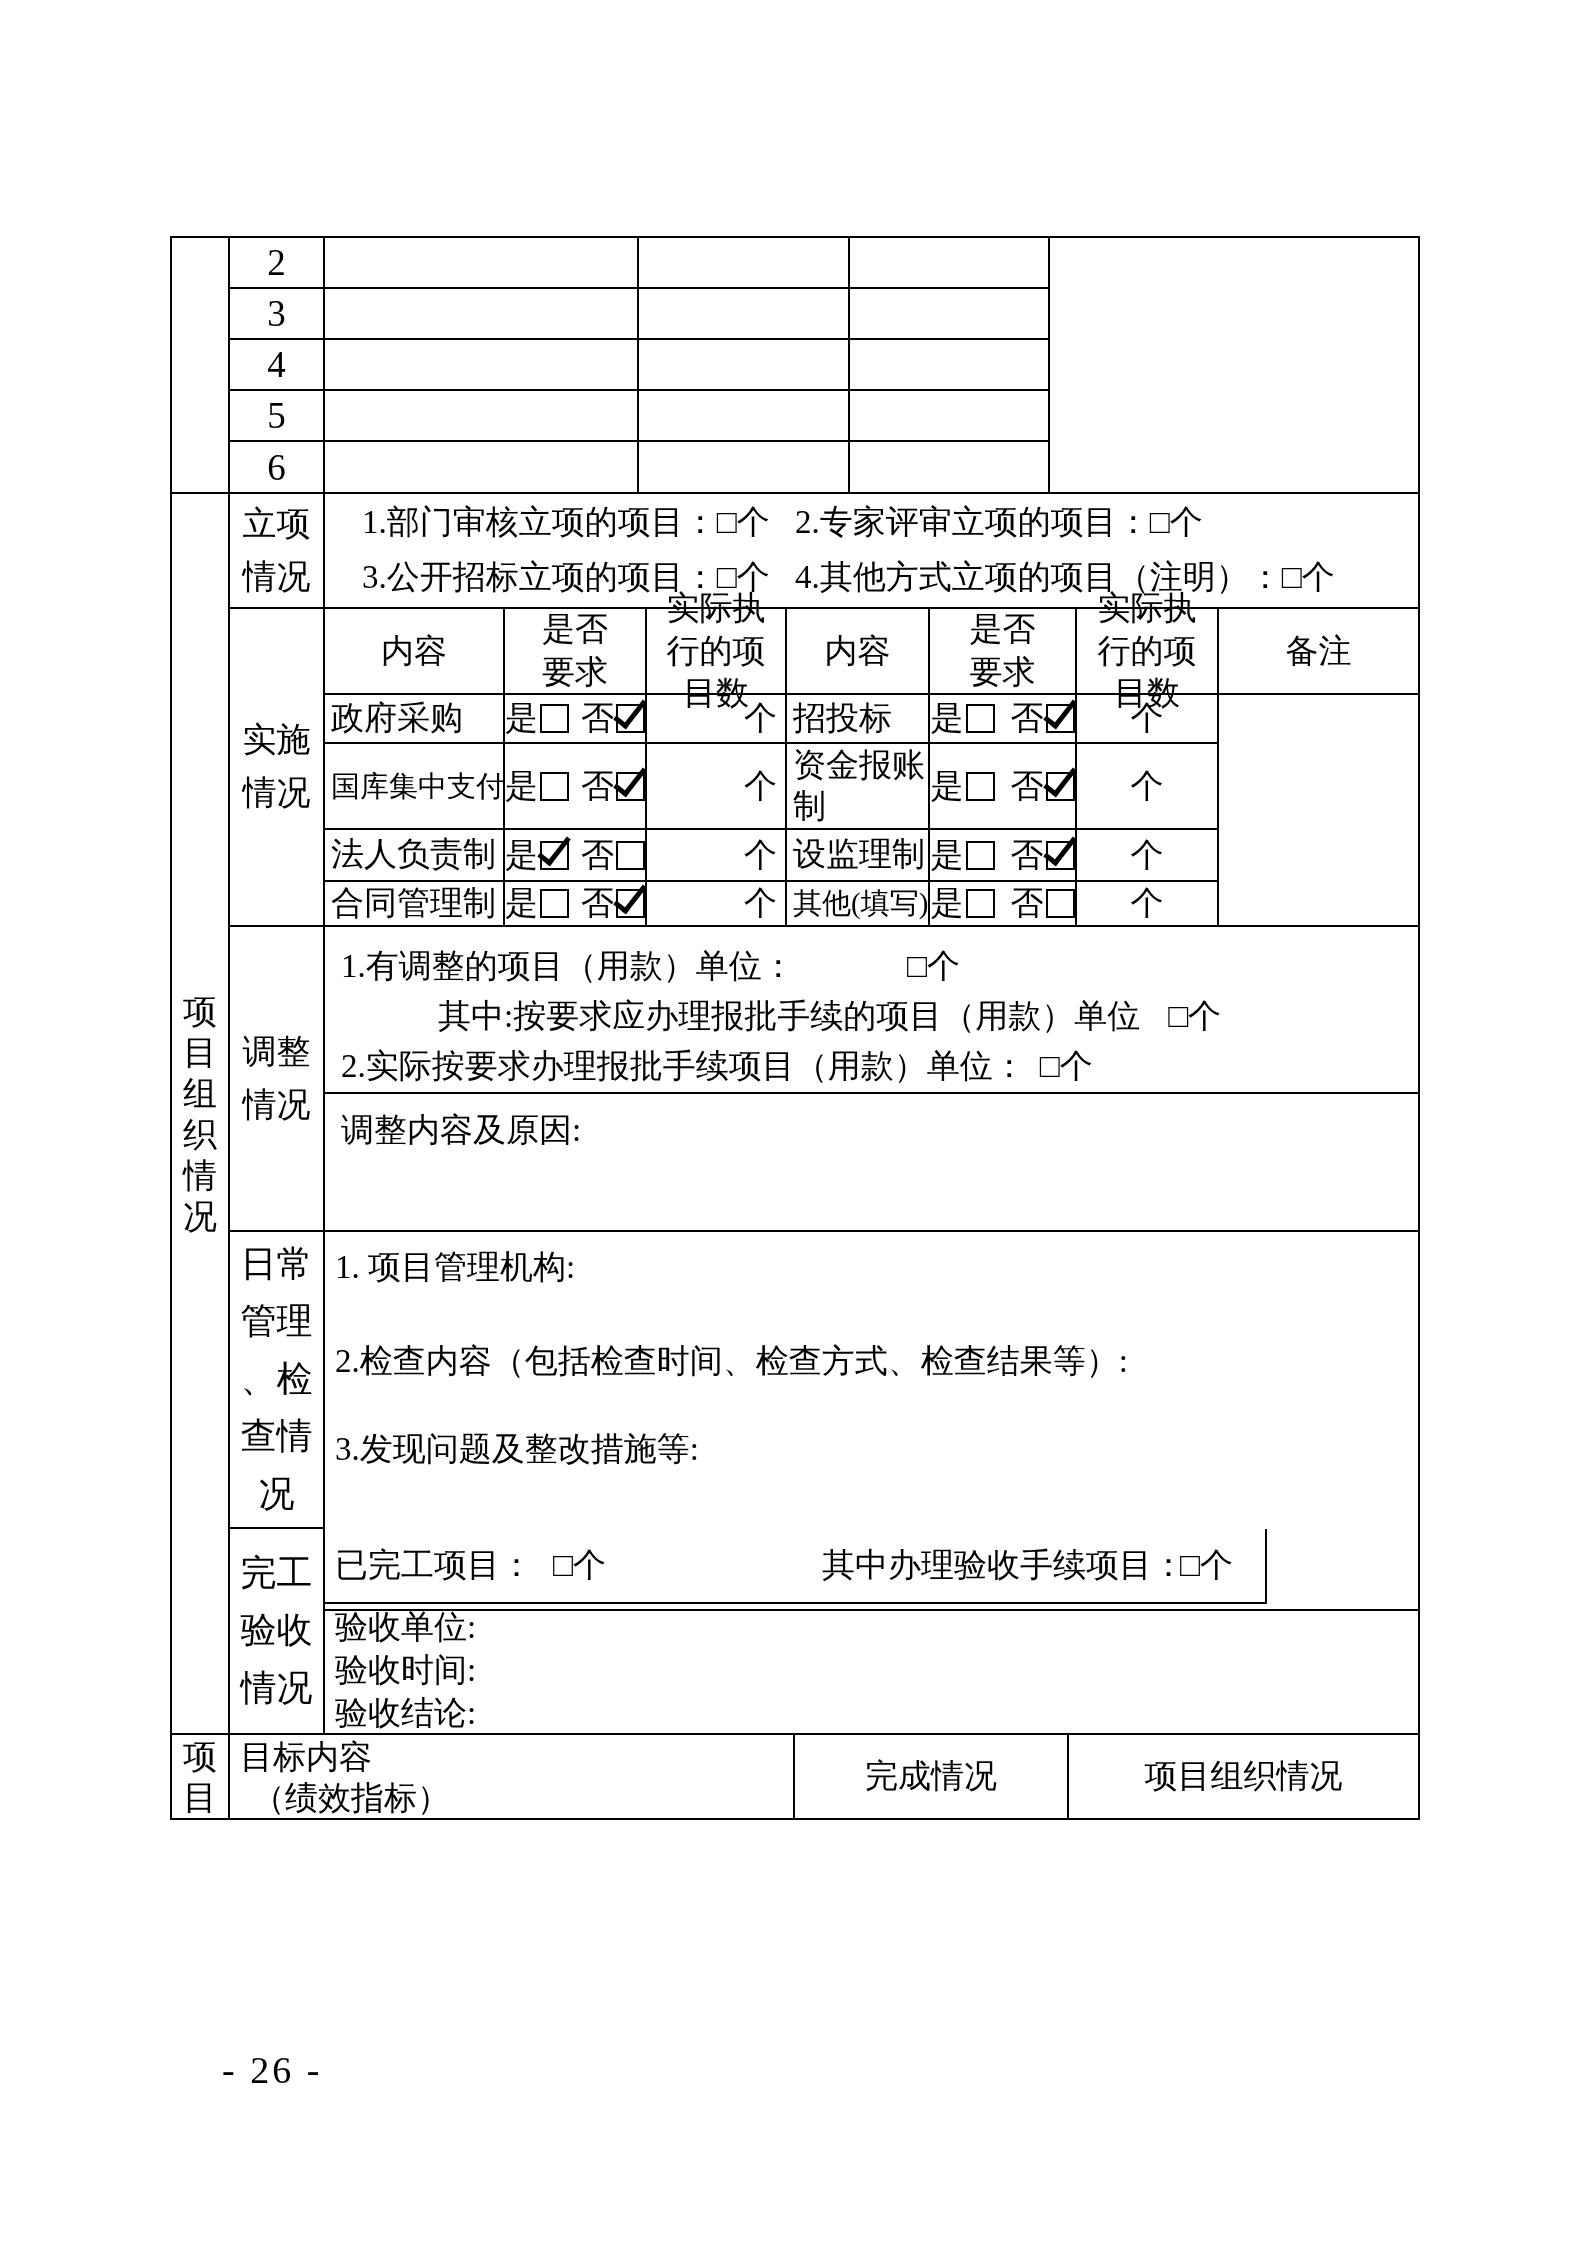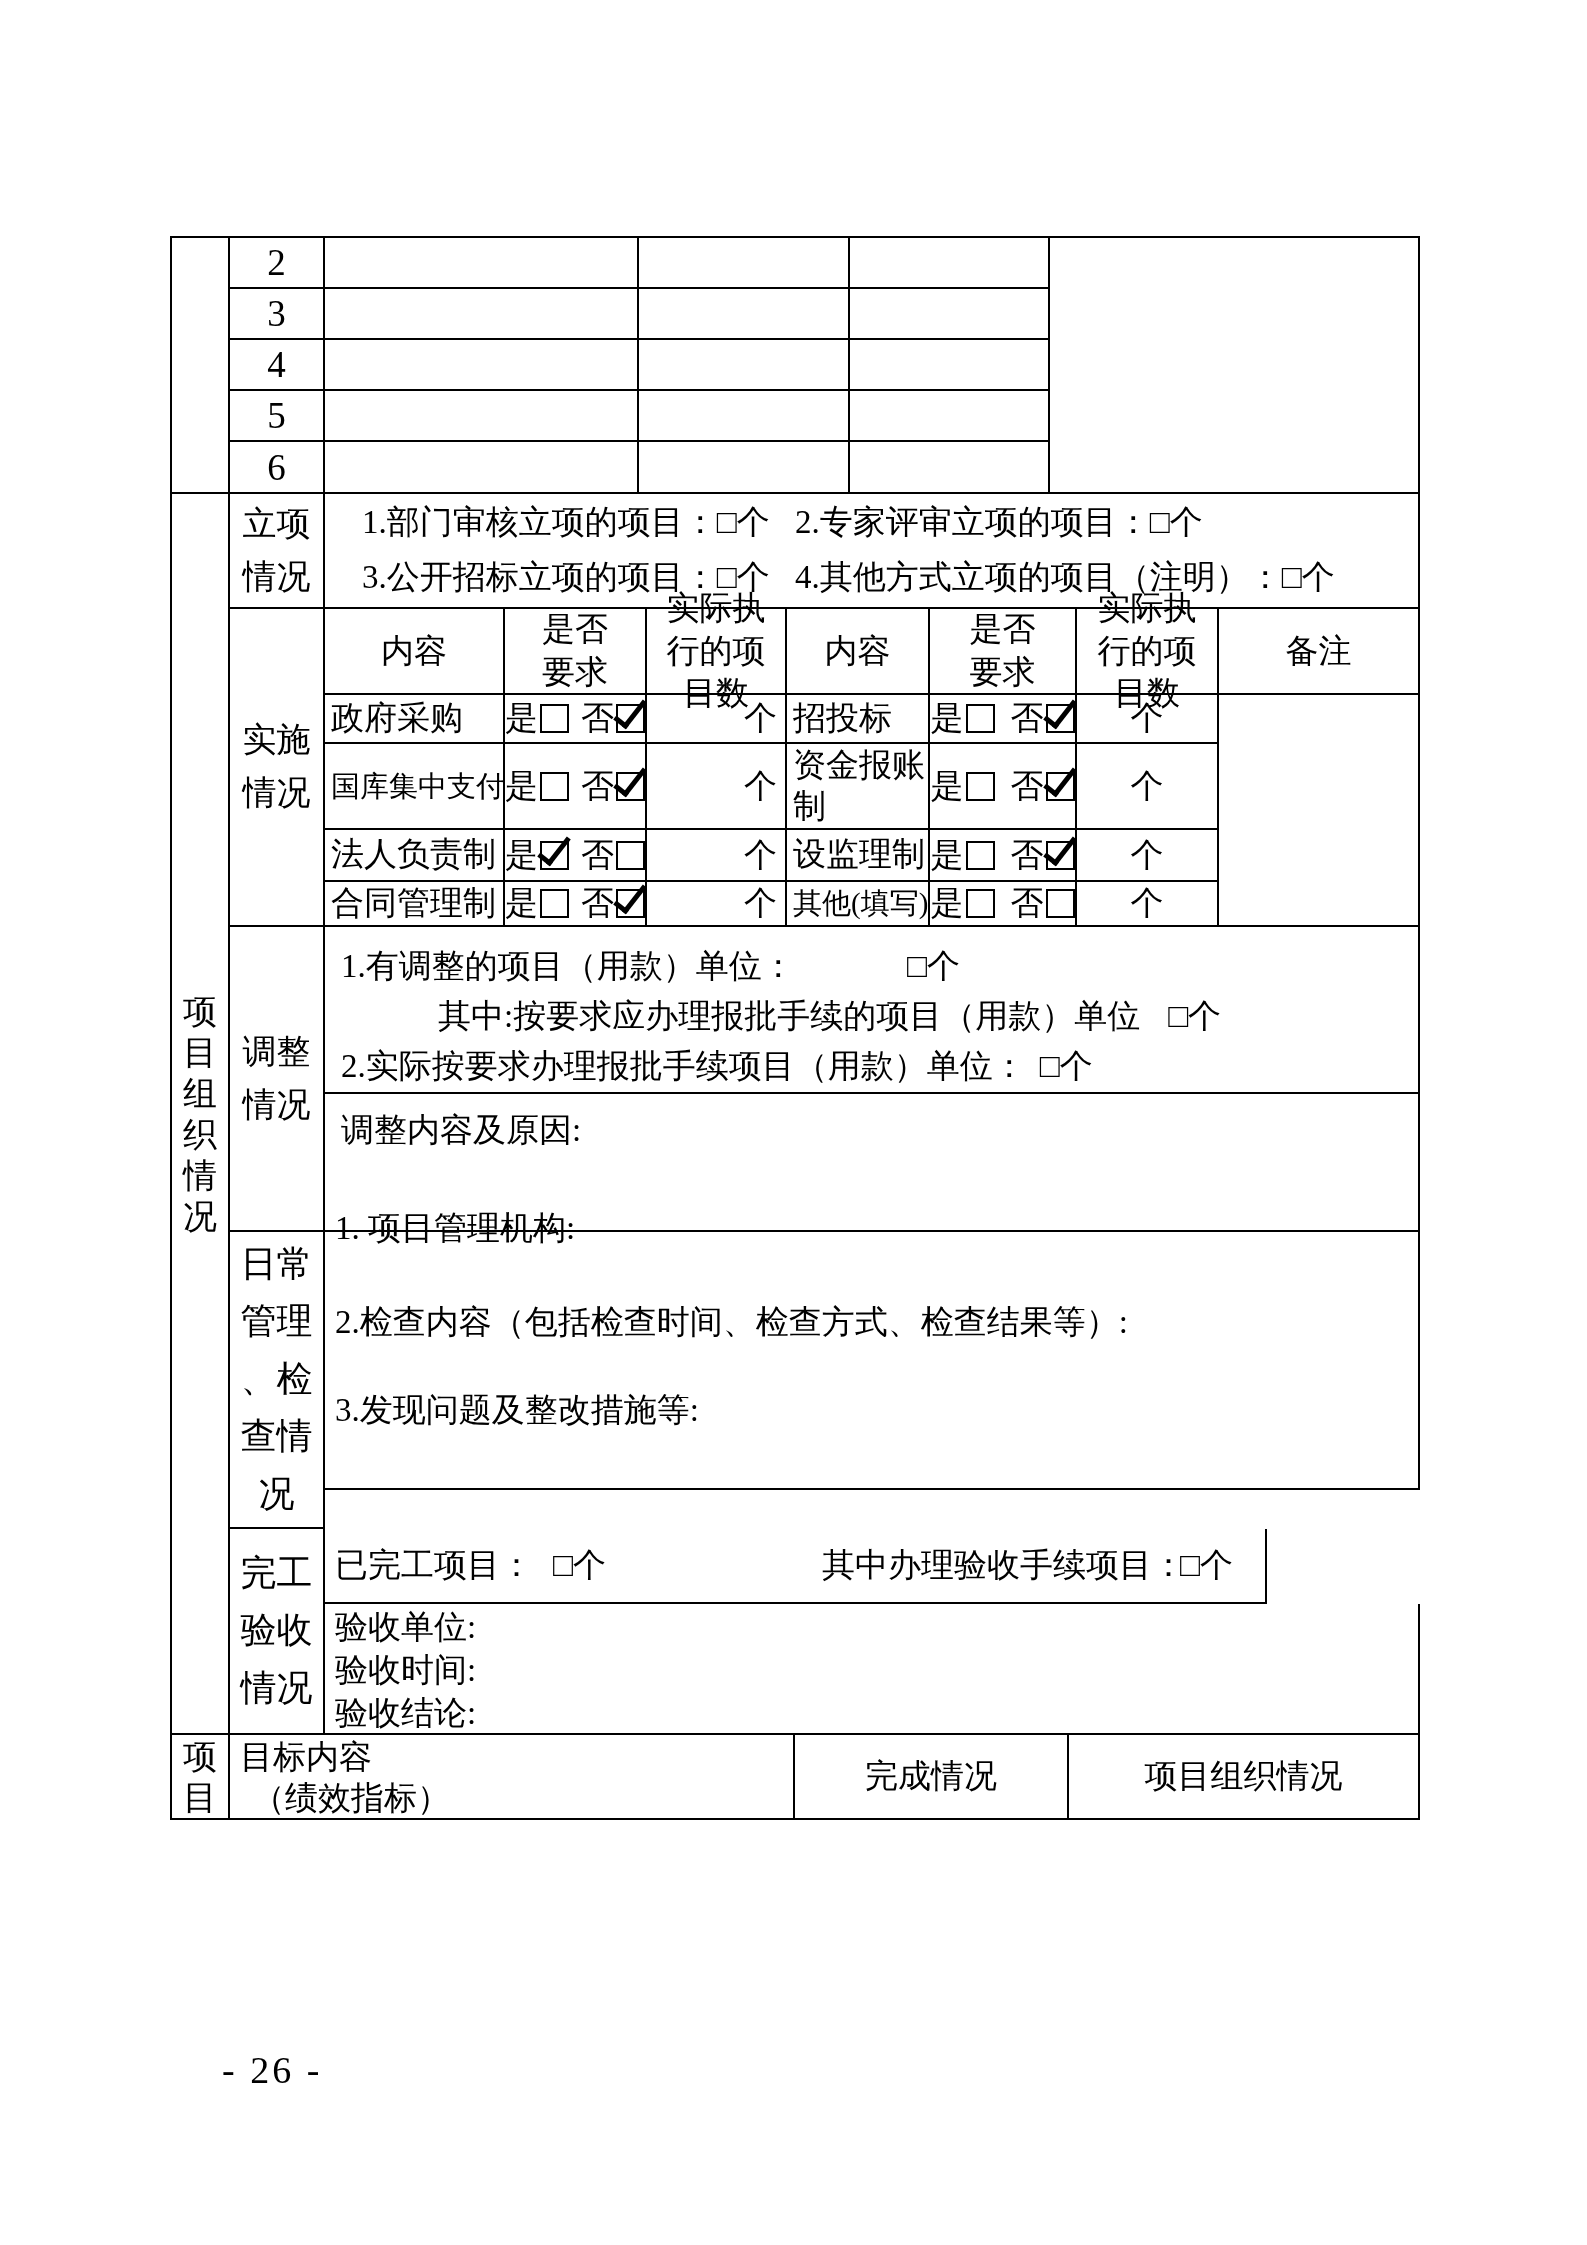--- a/index.html
+++ b/index.html
@@ -248,21 +248,21 @@
         <span style="margin-left:14px">□个</span>
       </div>
     </div>
     <div class="c" style="left:153px;top:856px;width:1095px;height:138px">
       <div style="padding:14px 0 0 16px">调整内容及原因:</div>
     </div>
 
     <div class="c vc" style="left:58px;top:994px;width:95px;height:297px">
       <div class="lblwrap3">日常管理、检查情况</div>
     </div>
-    <div class="c" style="left:153px;top:955px;width:1095px;height:297px">
+    <div class="c" style="left:153px;top:994px;width:1095px;height:379px">
       <div style="margin:16px 0 0 10px;line-height:38px">1.  项目管理机构:</div>
       <div style="margin:56px 0 0 10px;line-height:38px">2.检查内容（包括检查时间、检查方式、检查结果等）:</div>
       <div style="margin:50px 0 0 10px;line-height:38px">3.发现问题及整改措施等:</div>
     </div>
 
     <div class="c vc" style="left:58px;top:1291px;width:95px;height:206px">
       <div class="lblwrap3">完工验收情况</div>
     </div>
     <div class="c vc" style="left:153px;top:1291px;width:942px;height:75px">
       <div class="line" style="width:100%;padding-left:10px">

